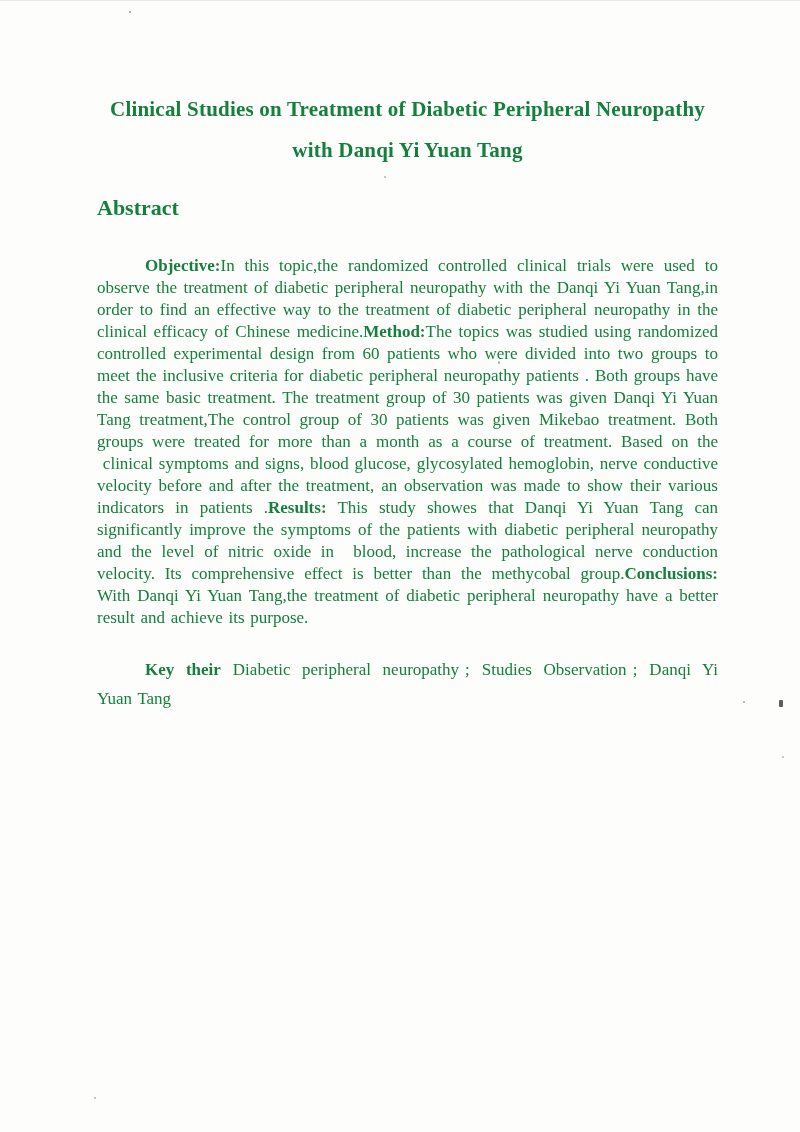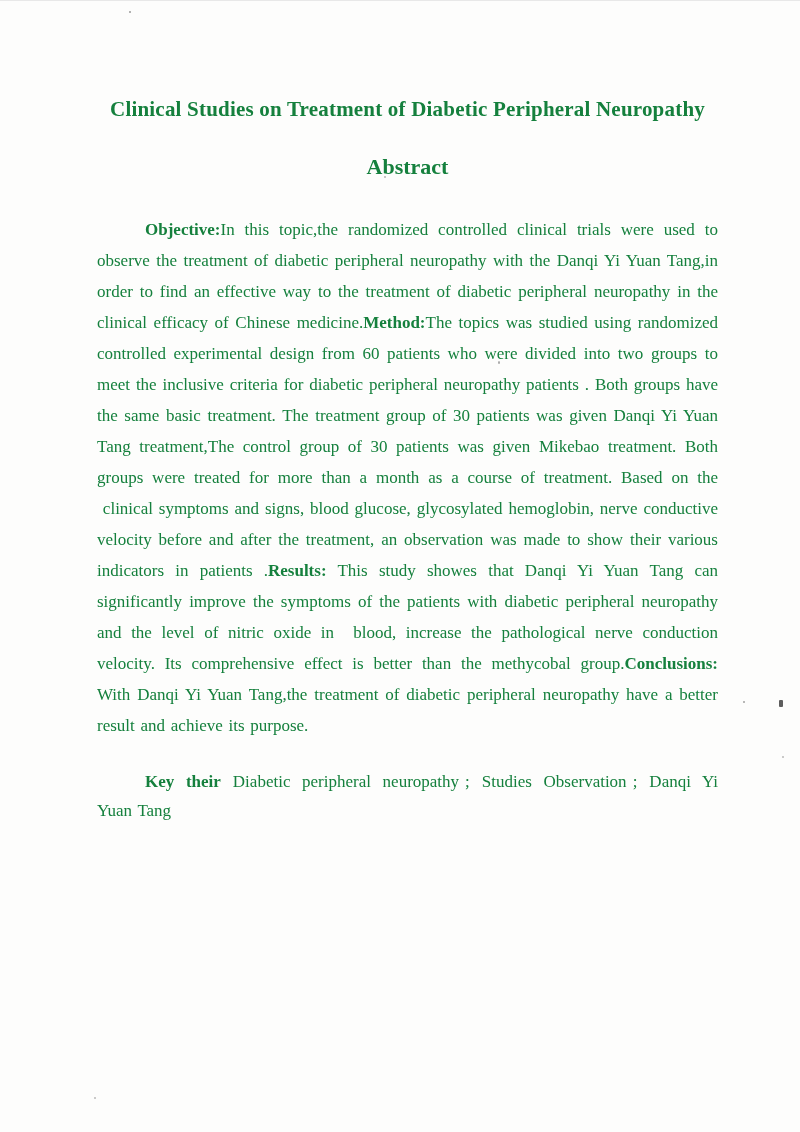--- a/index.html
+++ b/index.html
@@ -37,29 +37,28 @@
     padding-left: 5px;
     font-size: 17px;
   }
   .meta-line {
     margin: 0;
     line-height: 31px;
   }
   .meta-line b { font-weight: 700; }
   .abstract-heading {
     margin: 24px 0 0 0;
-    text-align: center;
     font-size: 22px;
     font-weight: 700;
     line-height: 26px;
   }
   .body-text {
     margin: 34px 0 0 0;
     font-size: 17px;
-    line-height: 31px;
+    line-height: 22px;
     text-align: justify;
     text-indent: 48px;
     word-spacing: 1.5px;
   }
   .body-text b { font-weight: 700; }
   .keywords {
     margin: 26px 0 0 0;
     font-size: 17px;
     line-height: 29px;
     text-align: justify;
@@ -88,20 +87,21 @@
   <span class="speck" style="left:498px; top:360px; width:2px; height:3px; background:#a8a8a8;"></span>
   <span class="speck" style="left:779px; top:699px; width:4px; height:7px; background:#5d5d5d; border-radius:1px;"></span>
   <span class="speck" style="left:743px; top:700px; width:2px; height:2px; background:#a0a0a0;"></span>
   <span class="speck" style="left:782px; top:755px; width:2px; height:2px; background:#b8b8b8;"></span>
   <span class="speck" style="left:94px; top:1096px; width:2px; height:2px; background:#b8b8b8;"></span>
 
   <div class="content">
 
     <h1 class="doc-title">
         <span class="tline">Clinical Studies on Treatment of Diabetic Peripheral Neuropathy</span>
+        <span class="tline">with Danqi Yi Yuan Tang</span>
       </h1>
 
 
     <h2 class="abstract-heading">Abstract</h2>
 
     <p class="body-text"><b>Objective:</b><span>In this topic,the randomized controlled clinical trials were used to observe the treatment of diabetic peripheral neuropathy with the Danqi Yi Yuan Tang,in order to find an effective way to the treatment of diabetic peripheral neuropathy in the clinical efficacy of Chinese medicine.</span><b>Method:</b><span>The topics was studied using randomized controlled experimental design from 60 patients who were divided into two groups to meet the inclusive criteria for diabetic peripheral neuropathy patients . Both groups have the same basic treatment. The treatment group of 30 patients was given Danqi Yi Yuan Tang treatment,The control group of 30 patients was given Mikebao treatment. Both groups were treated for more than a month as a course of treatment. Based on the &nbsp;clinical symptoms and signs, blood glucose, glycosylated hemoglobin, nerve conductive velocity before and after the treatment, an observation was made to show their various indicators in patients .</span><b>Results:</b><span> This study showes that Danqi Yi Yuan Tang can significantly improve the symptoms of the patients with diabetic peripheral neuropathy and the level of nitric oxide in &nbsp;blood, increase the pathological nerve conduction velocity. Its comprehensive effect is better than the methycobal group.</span><b>Conclusions:</b><span> With Danqi Yi Yuan Tang,the treatment of diabetic peripheral neuropathy have a better result and achieve its purpose.</span></p>
 
     <p class="keywords"><b class="kw-label">Key their</b><span>Diabetic peripheral neuropathy</span><span class="kw-sep">;</span><span>Studies Observation</span><span class="kw-sep">;</span><span>Danqi Yi Yuan Tang</span></p>
 
   </div>

